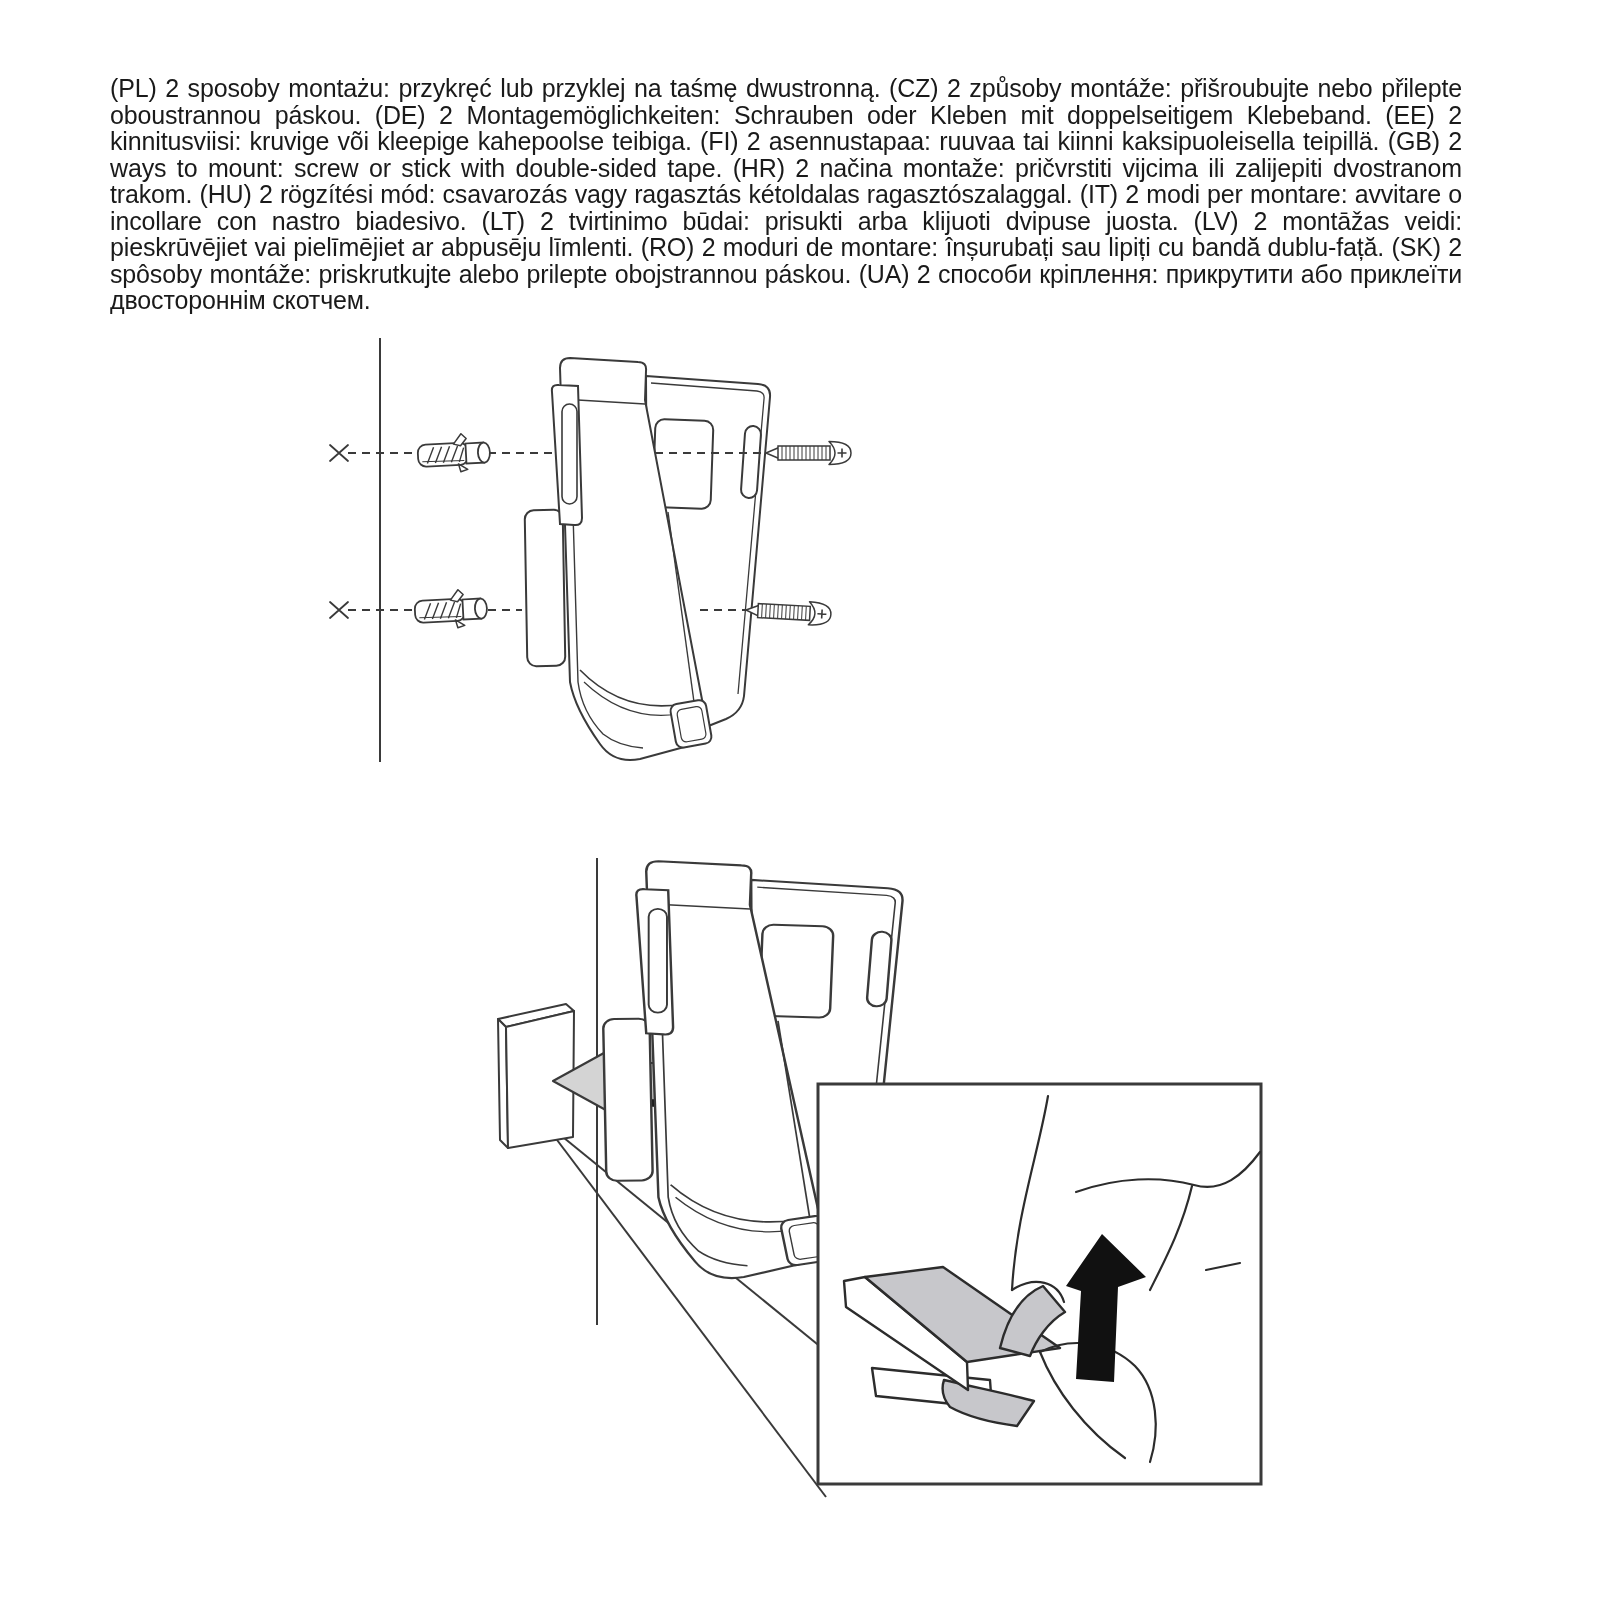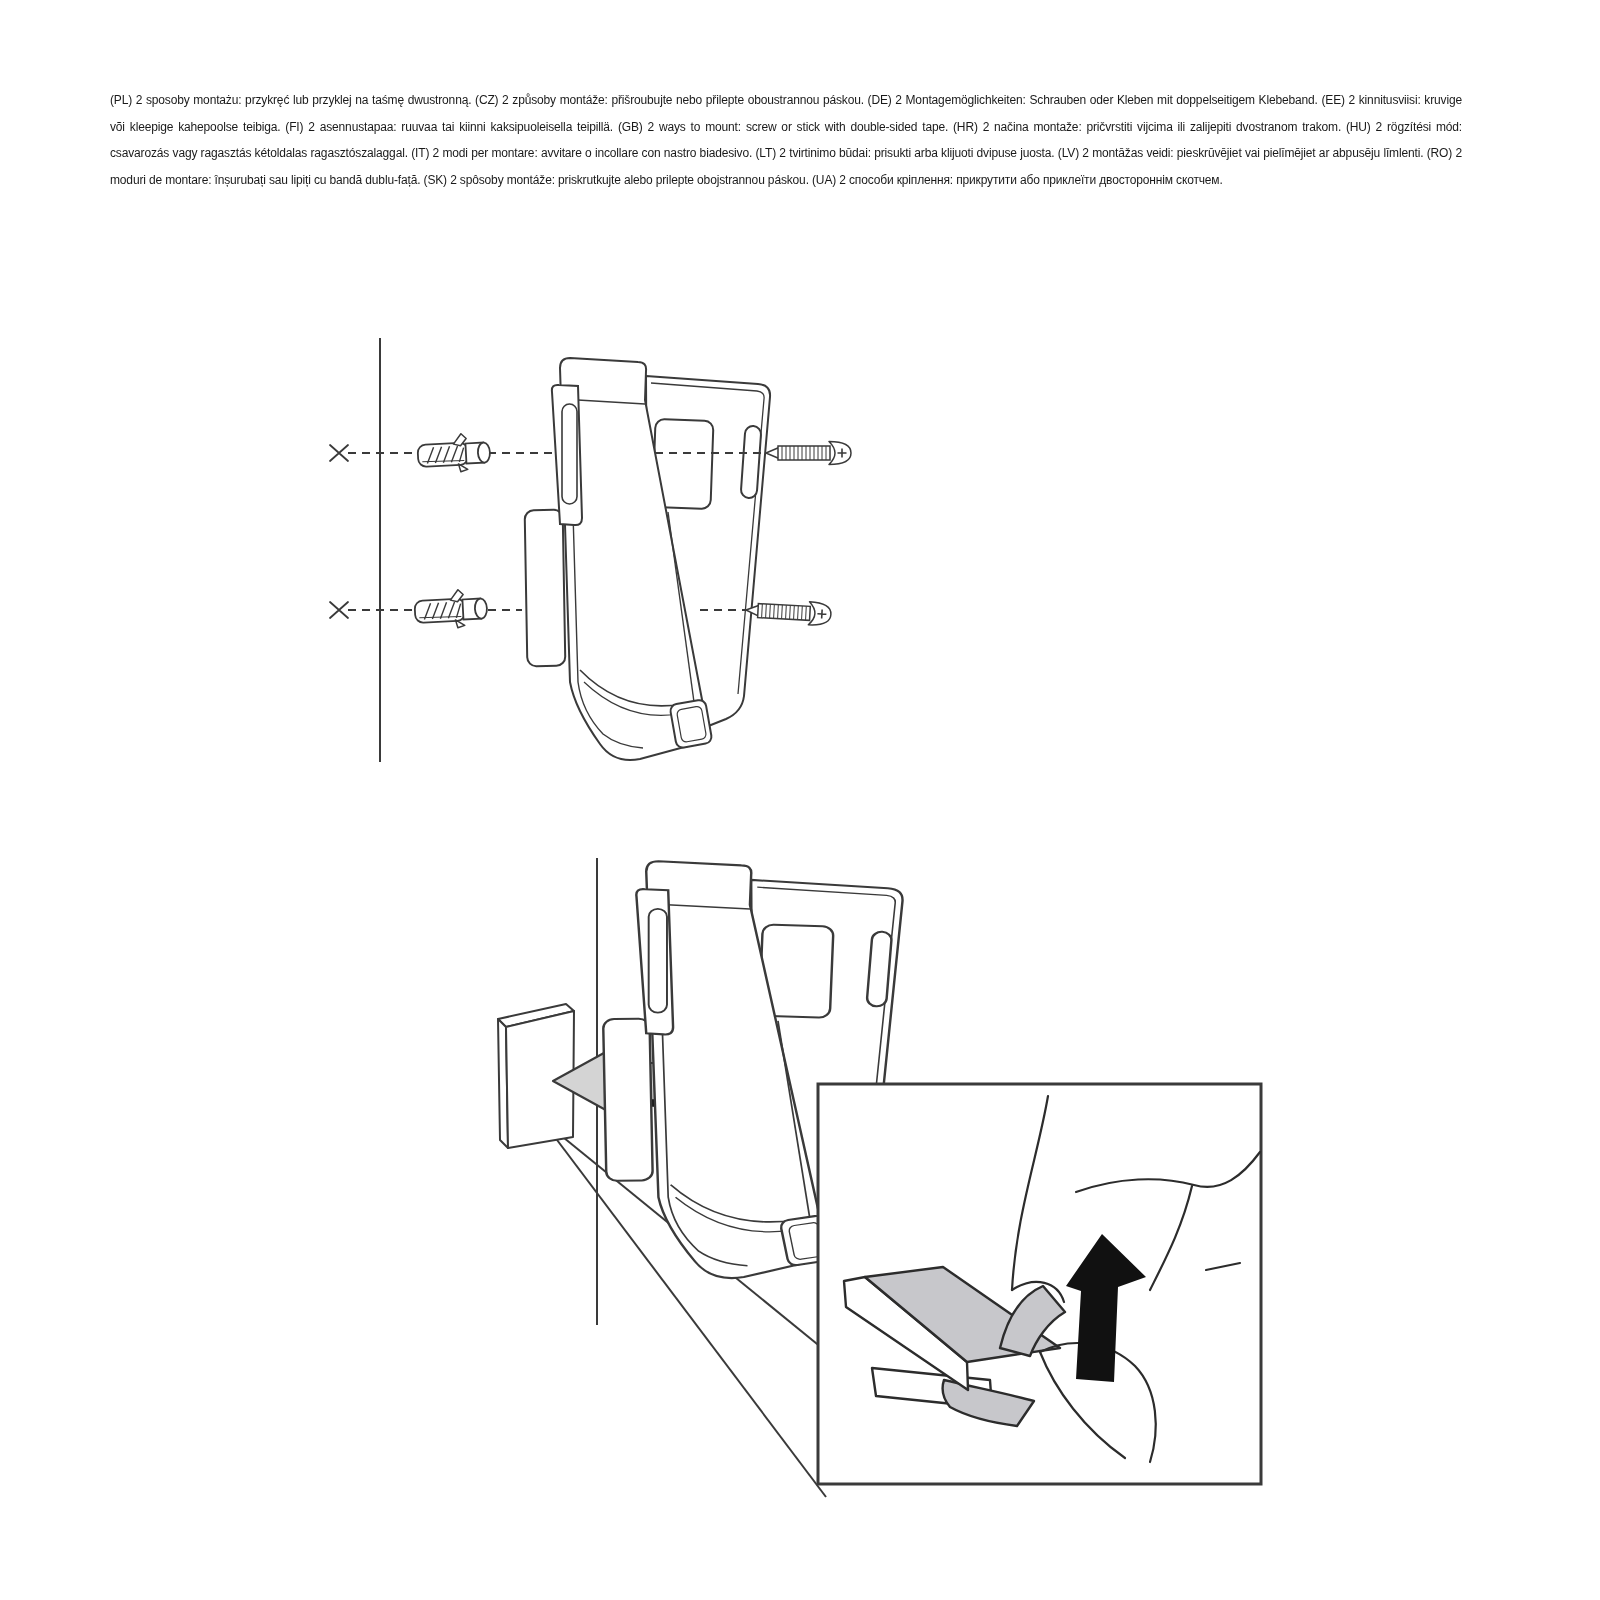--- a/index.html
+++ b/index.html
@@ -2,22 +2,22 @@
 <html><head>
 <meta charset="utf-8">
 <style>
   html,body{margin:0;padding:0;}
   body{
     width:1600px;height:1600px;background:#ffffff;position:relative;overflow:hidden;
     font-family:"Liberation Sans", sans-serif;
   }
   .sheet{position:absolute;inset:0;background:#ffffff;}
   .instructions{
-    position:absolute;left:110px;top:87px;width:1352px;margin:0;
-    font-size:12px;line-height:26.5px;letter-spacing:-0.15px;color:#1a1a1a;
+    position:absolute;left:110px;top:75px;width:1352px;margin:0;
+    font-size:25px;line-height:26.5px;letter-spacing:-0.15px;color:#1a1a1a;
     text-align:justify;
   }
   svg{position:absolute;display:block;}
   #svg-screw{left:300px;top:330px;}
   #svg-tape{left:480px;top:840px;}
   .ln{stroke:#3a3a3a;fill:none;}
 </style>
 </head>
 <body>
 

